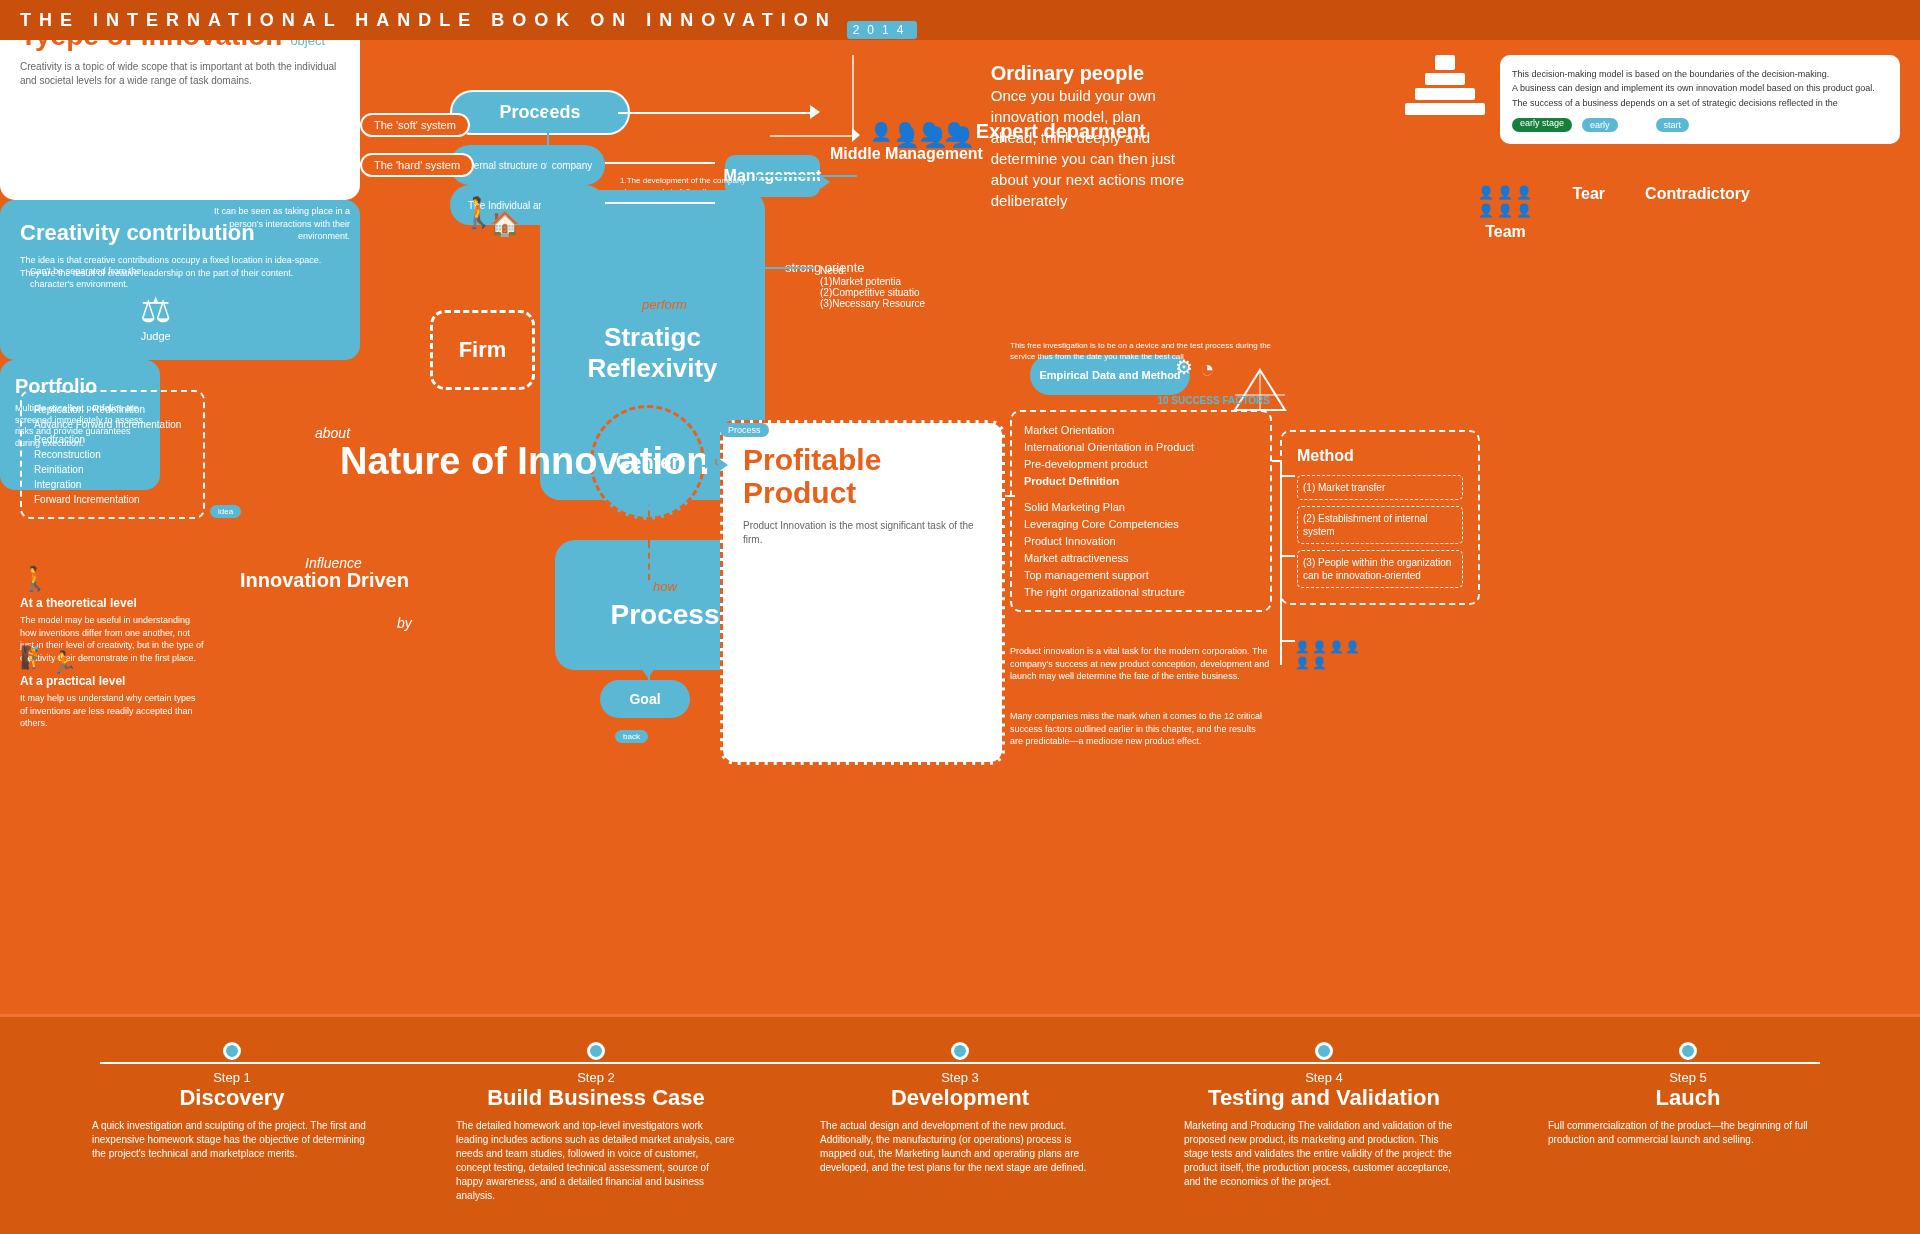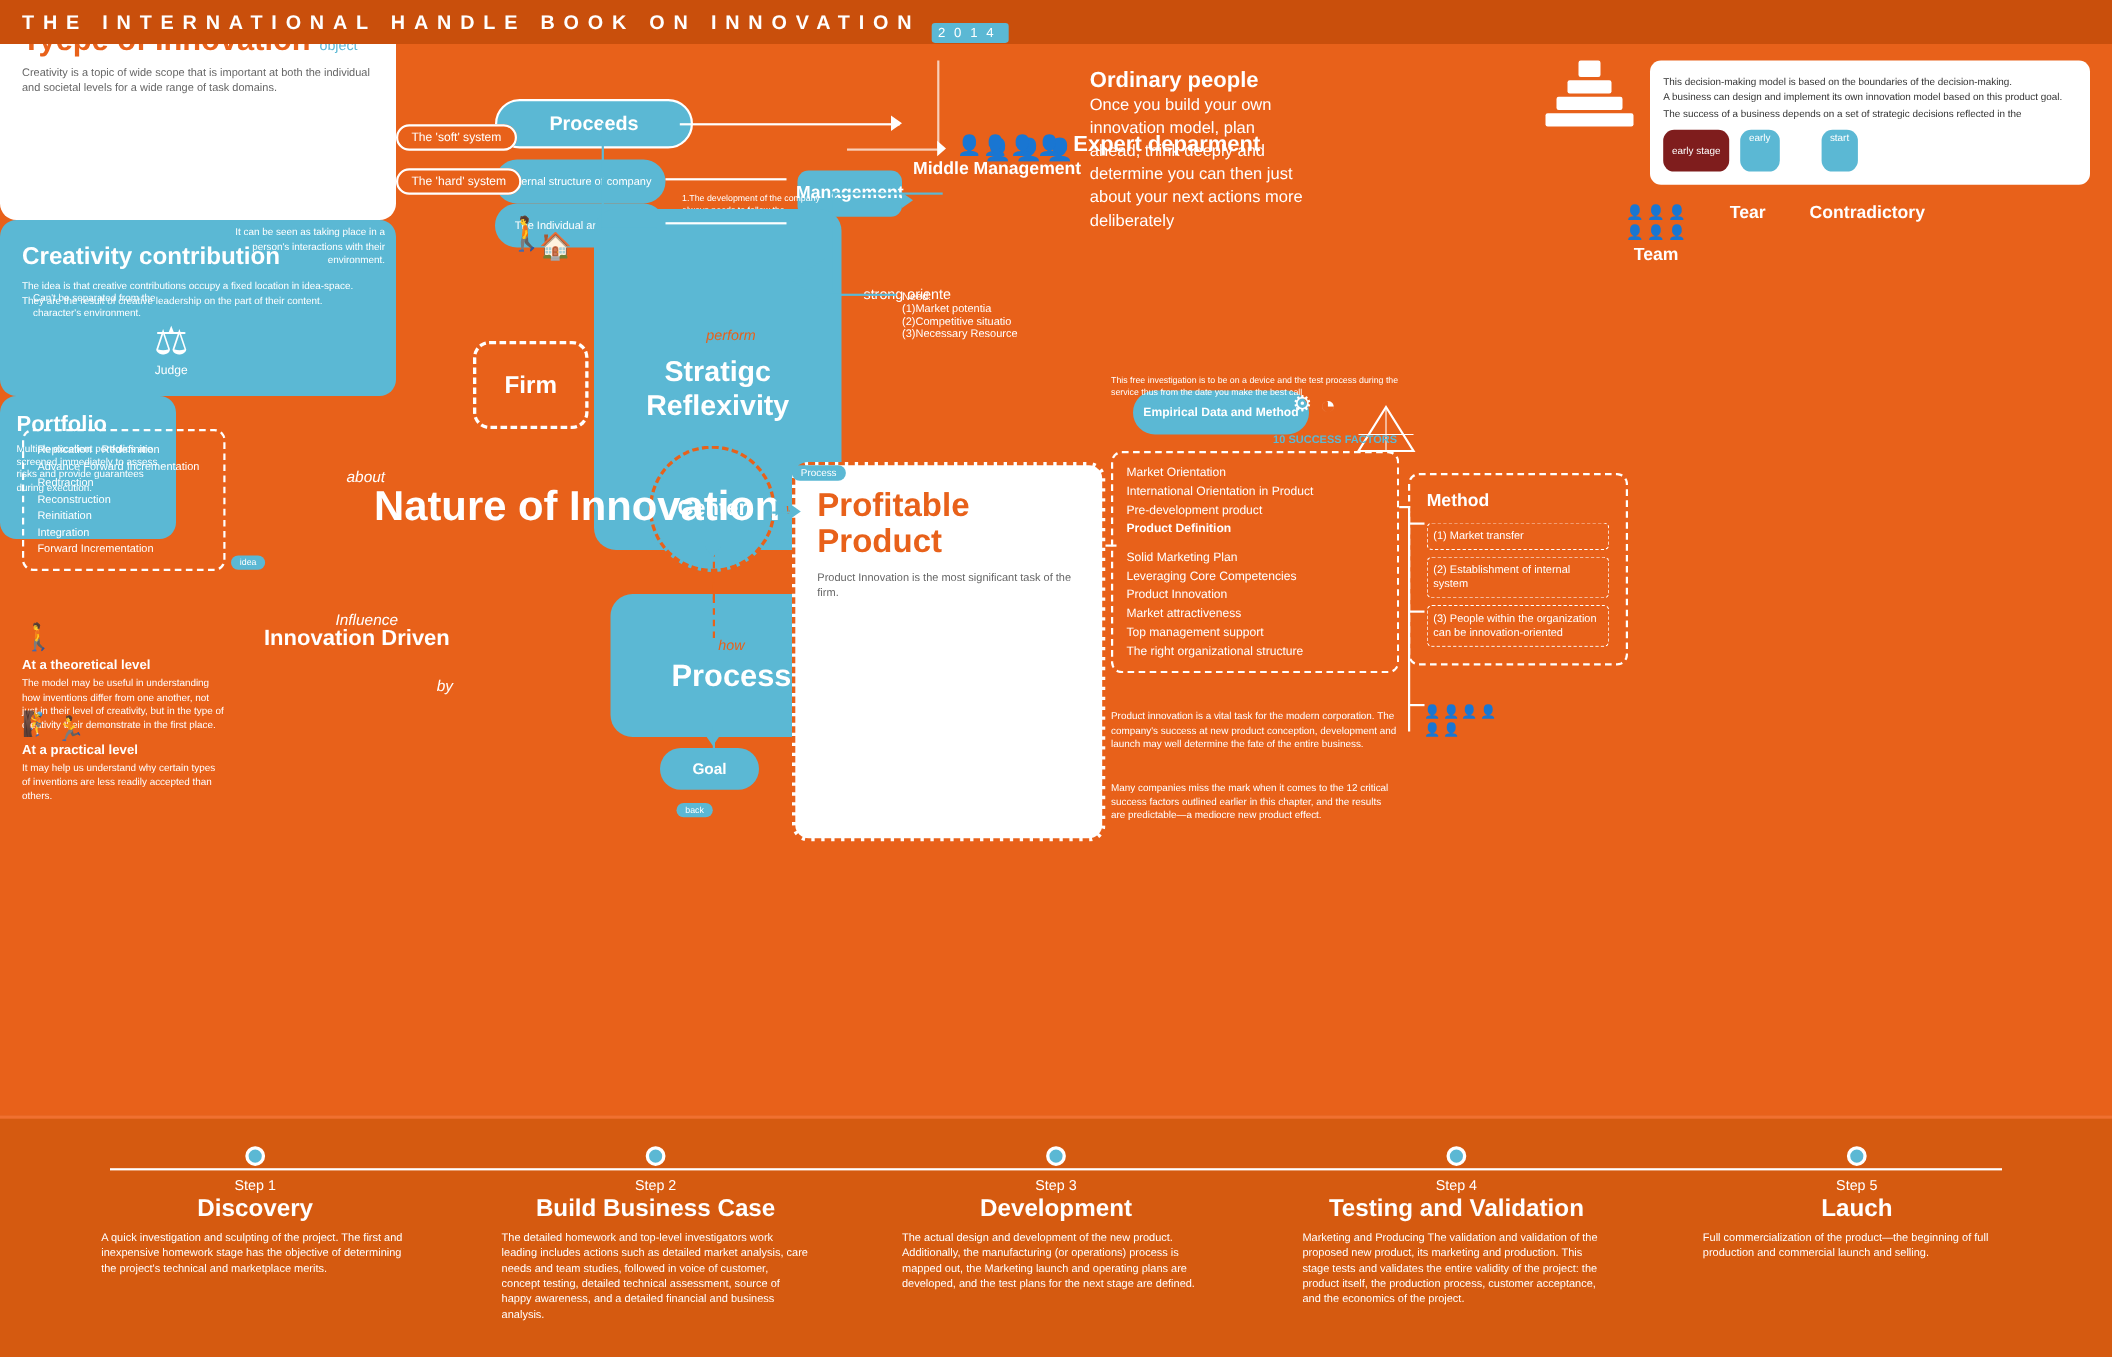--- a/index.html
+++ b/index.html
@@ -339,21 +339,21 @@
   <span class="header-badge">2014</span>
 </div>
 
 <div style="position:absolute;top:55px;right:20px;width:400px;background:white;border-radius:10px;padding:12px;">
   <div style="font-size:9px;color:#333;line-height:1.6;">
     <span>This decision-making model is based on the boundaries of the decision-making.</span><br>
     <span>A business can design and implement its own innovation model based on this product goal.</span><br>
     <span>The success of a business depends on a set of strategic decisions reflected in the</span>
   </div>
   <div style="display:flex;gap:10px;margin-top:8px;">
-    <span style="background:#7f1d1d;border-radius:10px;color:white;font-size:9px;padding:14px 8px;">early stage</span>
+    <span style="background:#15803d;border-radius:10px;color:white;font-size:9px;padding:0 8px;">early stage</span>
     <span style="background:#5BB8D4;border-radius:10px;color:white;font-size:9px;padding:2px 8px;">early</span>
     <span style="background:#5BB8D4;border-radius:10px;color:white;font-size:9px;padding:2px 8px;margin-left:28px;">start</span>
   </div>
 </div>
 
 <div style="position:absolute;top:62px;left:895px;">
   <div style="display:flex;align-items:center;gap:15px;">
 
     <div style="display:flex;gap:3px;">
       <span style="font-size:20px;color:white;">👤</span>

